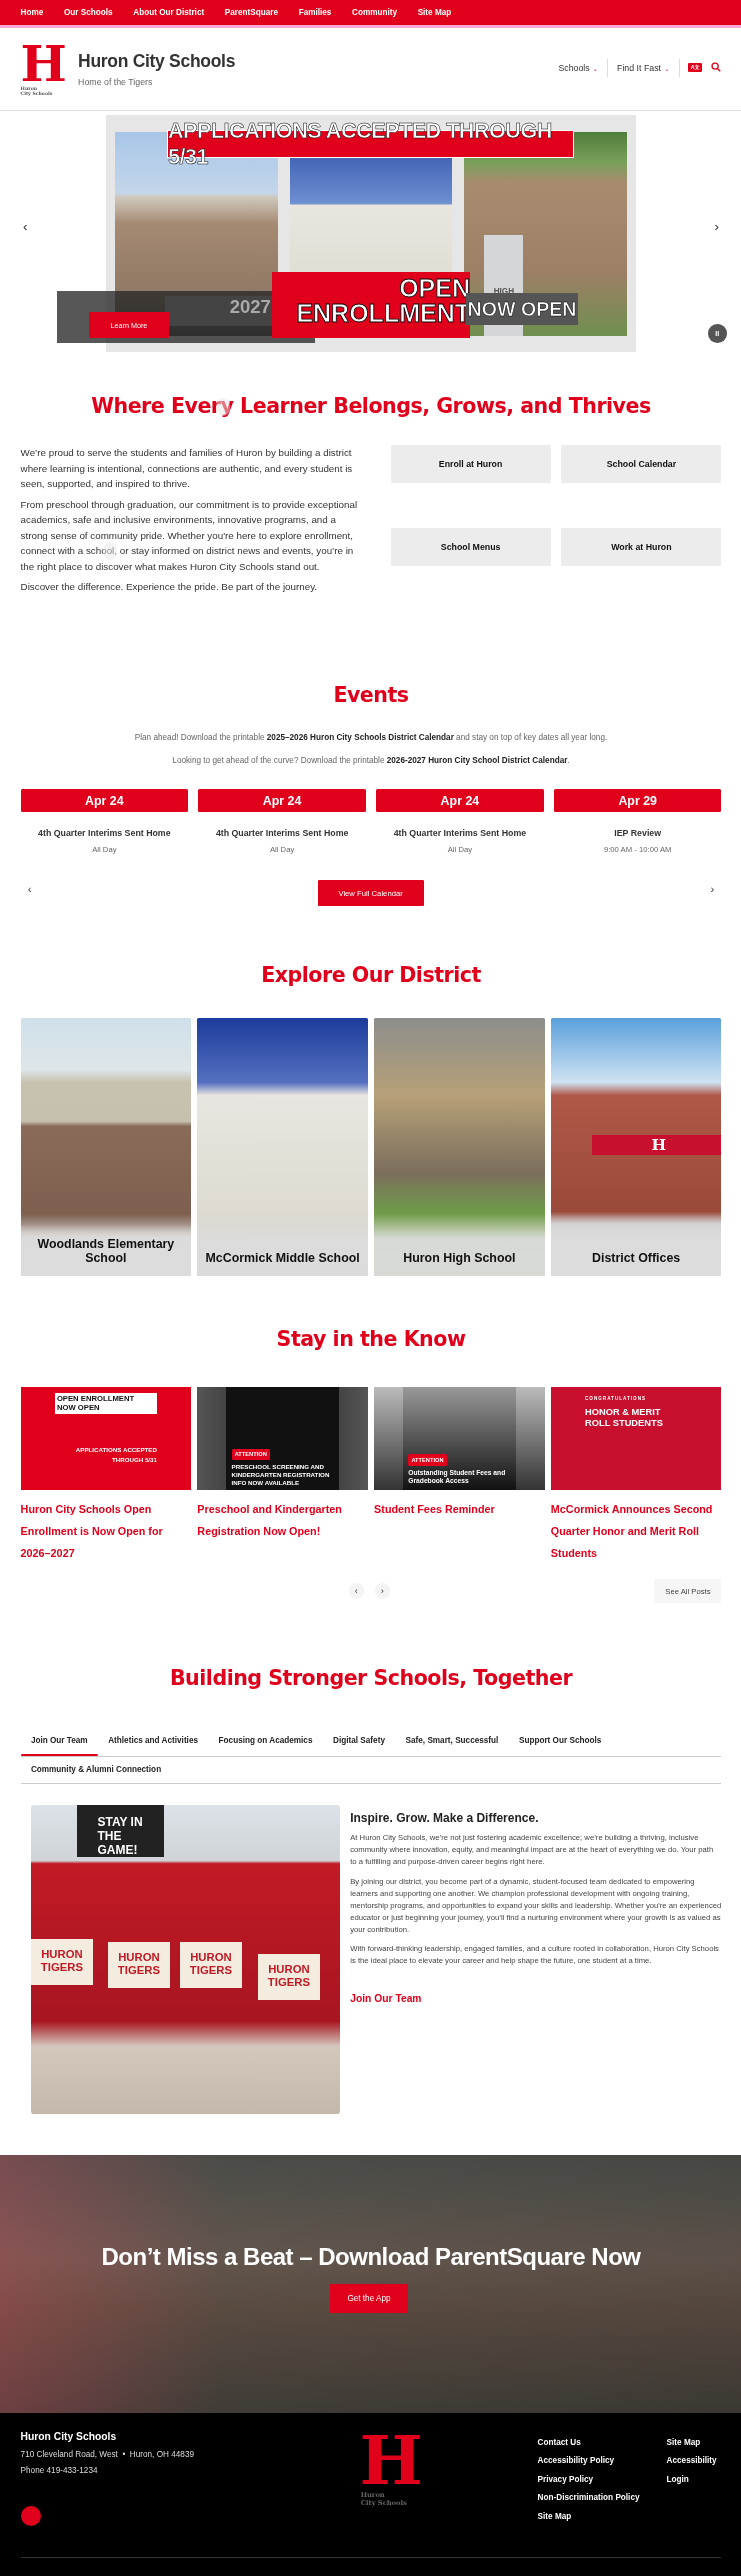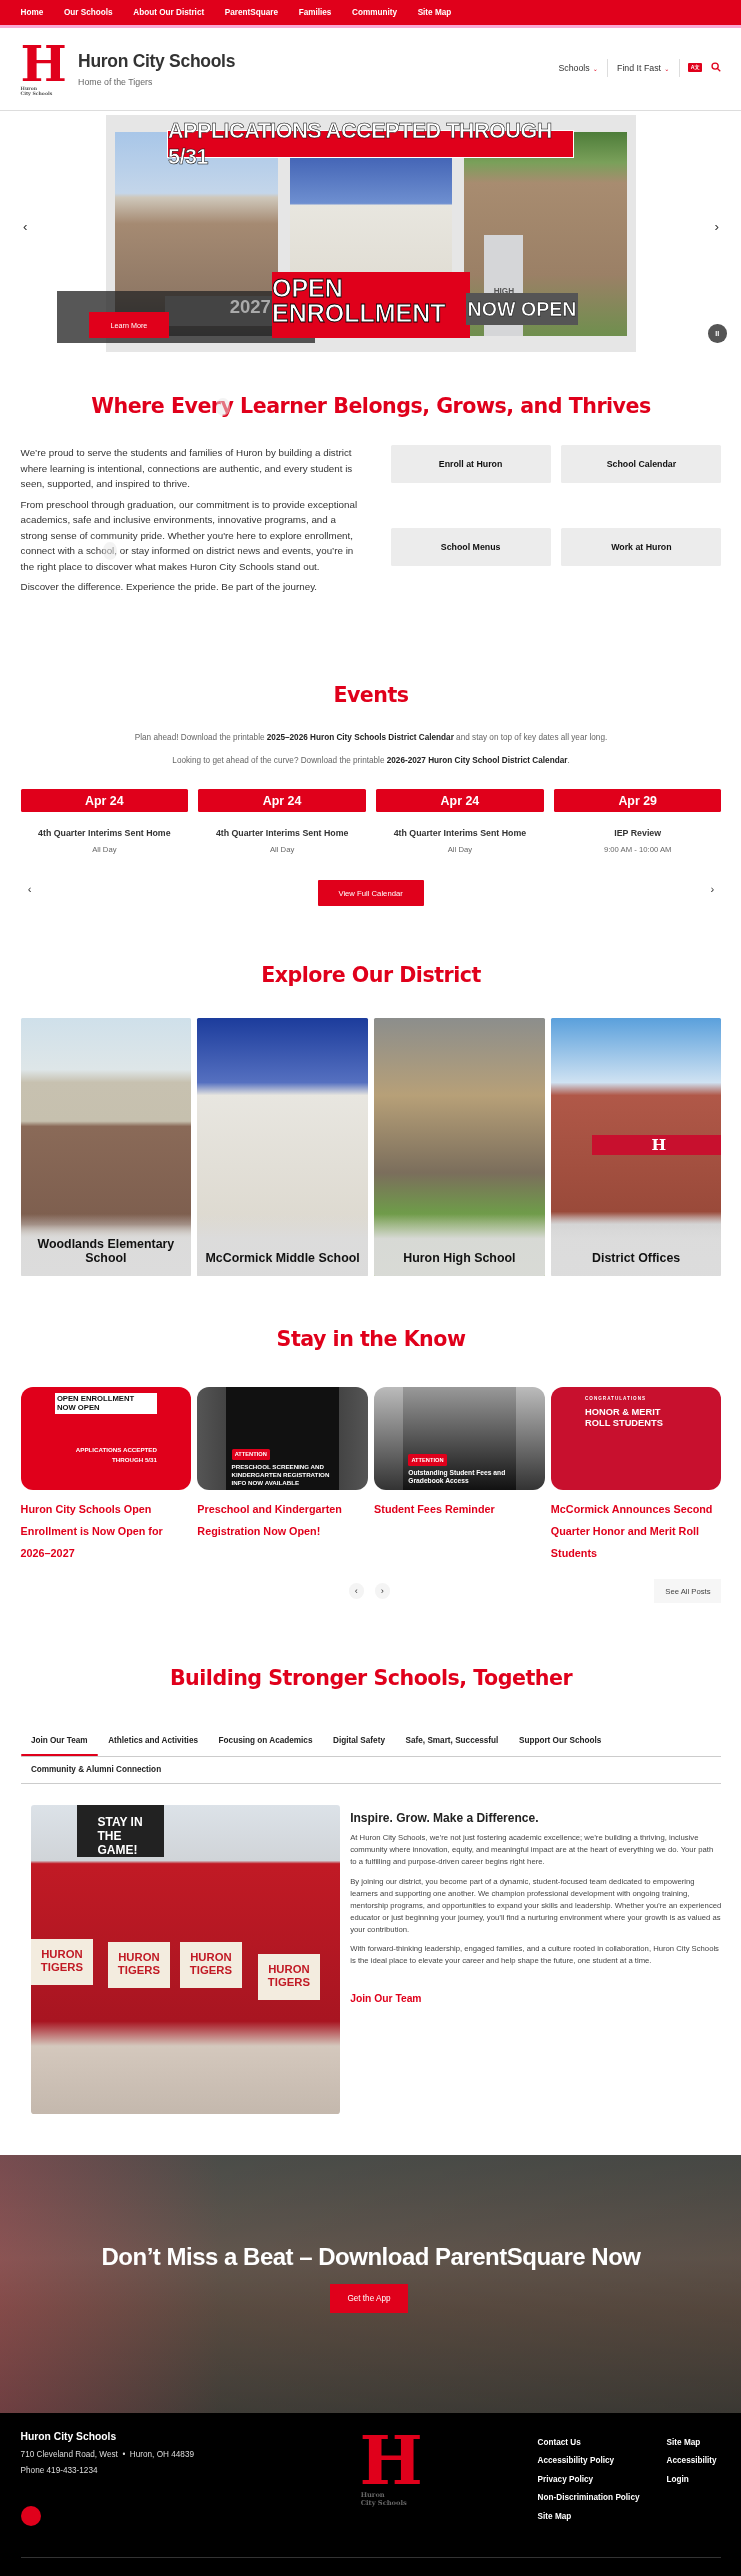--- a/index.html
+++ b/index.html
@@ -21,21 +21,21 @@
 .aicon{width:13.4px;height:9.3px;background:#e0001b;border-radius:1px;color:#fff;font-size:5.2px;font-weight:bold;display:flex;align-items:center;justify-content:center}
 
 .hero{height:252px;position:relative;border-top:1px solid #ddd}
 .hero-frame{position:absolute;left:106px;top:4.1px;width:530px;height:237px;background:#e6e6e6;padding:16.5px 9.3px 16.5px 9.3px;display:flex;gap:11.3px}
 .hero-frame .pane{flex:1;position:relative;overflow:hidden}
 .p1{background:linear-gradient(#a8c6e8 0%,#c4d6ea 30%,#cfc8bb 32%,#a58a72 45%,#8f7865 80%,#4a4a4a 100%)}
 .p2{background:linear-gradient(#2d4ea8 0%,#6e8fd0 35%,#e8e6df 36%,#ddd9cf 90%,#333 100%)}
 .p3{background:linear-gradient(#4e7d3a 0%,#7aa05a 15%,#a88c70 25%,#9b8066 70%,#6f8f4e 100%)}
 .hi-sign{position:absolute;left:20.6px;top:103px;width:39px;height:118px;background:#d5d6d8;color:#555;font-weight:bold;font-size:8.2px;text-align:center;padding-top:52px}
 .apps-banner{position:absolute;left:167px;top:18.5px;width:407px;height:28px;background:#e0001b;border:1px solid #fff;color:#fff;font-size:21.6px;font-weight:bold;display:flex;align-items:center;justify-content:center;letter-spacing:-0.5px;-webkit-text-stroke:0.5px #000}
-.open-box{position:absolute;left:272px;top:161px;width:198px;height:195px;background:#e0001b;top:161px;height:66px;color:#fff;font-weight:bold;text-align:left;font-size:25px;line-height:25px;padding-top:4.1px;-webkit-text-stroke:0.8px #000}
+.open-box{position:absolute;left:272px;top:161px;width:198px;height:195px;background:#e0001b;top:161px;height:66px;color:#fff;font-weight:bold;text-align:right;font-size:25px;line-height:25px;padding-top:4.1px;-webkit-text-stroke:0.8px #000}
 .now-open{position:absolute;left:466px;top:182px;width:112px;height:32px;background:#555;color:#fff;font-size:19.6px;font-weight:bold;display:flex;align-items:center;justify-content:center;-webkit-text-stroke:0.5px #000}
 .cta-overlay{position:absolute;left:57px;top:180px;width:258px;height:52px;background:rgba(40,40,40,0.78)}
 .cta-overlay .yr{position:absolute;left:108px;top:5.2px;width:111px;height:30px;background:#444;color:#aaa;font-size:18.5px;font-weight:bold;text-align:right;padding-right:5.2px}
 .learn-btn{position:absolute;left:89px;top:201px;width:80px;height:26px;background:#e0001b;color:#fff;font-size:7.2px;display:flex;align-items:center;justify-content:center;border:none;z-index:2}
 .arrow{position:absolute;font-size:13.4px;color:#333;cursor:pointer}
 .pause{position:absolute;right:15.5px;top:213px;width:18.5px;height:18.5px;border-radius:50%;background:#555;color:#fff;font-size:7.2px;display:flex;align-items:center;justify-content:center;font-weight:bold}
 
 .welcome{padding:32px 20.6px 31px;position:relative}
 .h2{font-family:"DejaVu Sans",sans-serif;font-weight:bold;color:#e0001b;text-align:center;font-size:20.6px;letter-spacing:-0.5px}
 .welcome-grid{display:flex;margin-top:27px}
@@ -62,21 +62,21 @@
 .ex .lab{position:absolute;left:0;right:0;bottom:0;height:62px;background:linear-gradient(rgba(255,255,255,0),rgba(220,220,220,0.95) 40%);display:flex;align-items:flex-end;justify-content:center;padding-bottom:10.3px;font-size:12.4px;font-weight:bold;color:#111;text-align:center;line-height:14.4px}
 .e1{background:linear-gradient(#cfe0ea 0%,#dee6e8 20%,#c7c1b0 25%,#c6c0ae 40%,#8a6a58 42%,#7d5e4e 80%,#cfc9bd 85%,#ddd 100%)}
 .e2{background:linear-gradient(#1c3c9c 0%,#5570c0 25%,#e8e6e0 30%,#dcd8ce 85%,#ccc 100%)}
 .e3{background:linear-gradient(#8c8e8c 0%,#b7a078 30%,#7b6e5c 60%,#6f9a4a 75%,#95b65a 100%)}
 .e4{background:linear-gradient(#5aa0dc 0%,#cfe2f2 25%,#b05848 30%,#9a4a3a 75%,#cfcfcf 80%,#e2e2e2 100%)}
 .e4 .awning{position:absolute;left:41px;top:117px;width:134px;height:20.6px;background:#c8102e;color:#fff;font-family:"DejaVu Serif",serif;font-weight:bold;font-size:15.5px;text-align:center}
 
 .news{padding:31px 20.6px 10.3px}
 .news-grid{display:flex;gap:6.2px;margin-top:36px}
 .post{flex:1}
-.post .img{height:103px;border-radius:12px;position:relative;overflow:hidden}
+.post .img{height:103px;border-radius:0;position:relative;overflow:hidden}
 .n1{background:#e0001b}
 .n2{background:linear-gradient(90deg,#555,#222 50%,#555)}
 .n3{background:linear-gradient(#bbb,#333)}
 .n4{background:#c8102e}
 .post .img .inner{position:absolute;left:29px;right:29px;top:0;bottom:0;padding:5.2px;color:#fff;font-weight:bold}
 .att{display:inline-block;background:#e0001b;color:#fff;font-size:5.7px;padding:1.5px 3.1px;border-radius:1.5px;margin-bottom:3.1px}
 .post .title{color:#e0001b;font-size:10.8px;font-weight:bold;line-height:22px;margin-top:7.2px}
 .news-ctrl{position:relative;height:31px;margin-top:15.5px}
 .ncircle{position:absolute;top:4.1px;width:15.5px;height:15.5px;border-radius:50%;background:#f4f4f4;display:flex;align-items:center;justify-content:center;font-size:9.3px}
 .seeall{position:absolute;right:0;top:0;width:67px;height:24px;background:#f6f6f6;display:flex;align-items:center;justify-content:center;font-size:7.7px;color:#444}

